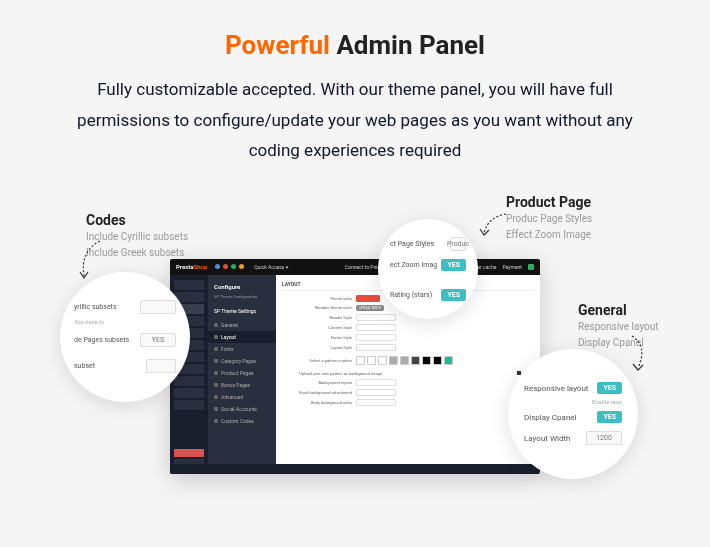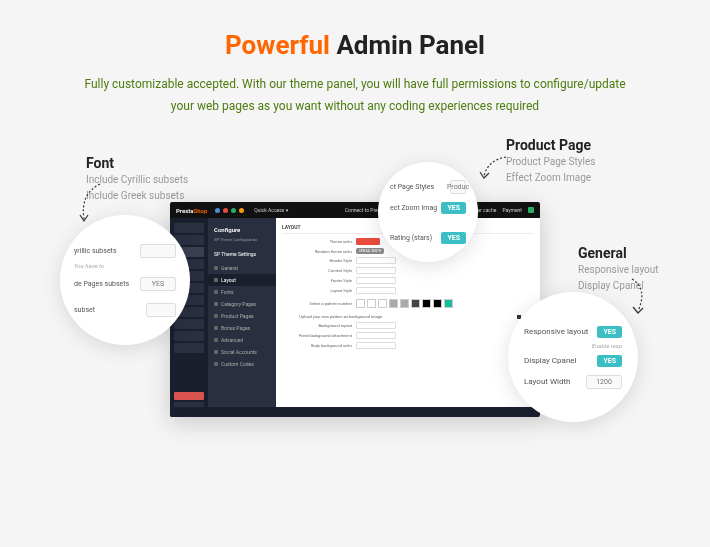--- a/index.html
+++ b/index.html
@@ -1,21 +1,21 @@
 <!DOCTYPE html>
 <html><head>
 <meta charset="utf-8">
 <style>
 * { margin: 0; padding: 0; box-sizing: border-box; }
 body { font-family: -apple-system, BlinkMacSystemFont, "Segoe UI", Roboto, Arial, sans-serif; background: #f5f5f5; width: 710px; height: 547px; overflow: hidden; position: relative; }
 
 .hero { text-align: center; padding: 30px 30px 20px; }
 .hero-title { font-size: 26px; font-weight: 700; color: #222; margin-bottom: 14px; }
 .hero-title .accent { color: #ff6600; }
-.hero-desc { font-size: 12px; color: #4d7c0f; line-height: 1.8; max-width: 560px; margin: 0 auto; }
+.hero-desc { font-size: 17px; color: #0f172a; line-height: 1.8; max-width: 560px; margin: 8px auto; }
 
 .canvas { position: relative; width: 100%; height: 340px; }
 
 
 .admin-shot { position: absolute; left: 170px; top: 65px; width: 370px; height: 215px; background: #fff; box-shadow: 0 6px 24px rgba(0,0,0,0.18); border-radius: 2px; overflow: hidden; }
 .admin-topbar { height: 16px; background: #111; display: flex; align-items: center; padding: 0 6px; gap: 4px; }
 .brand { color: #fff; font-size: 6px; font-weight: 600; }
 .brand .o { color: #ff6600; }
 .topbar-icons { display: flex; gap: 3px; margin-left: 4px; }
 .topbar-icons span { width: 5px; height: 5px; border-radius: 50%; }
@@ -83,28 +83,28 @@
 <div class="hero">
   <h1 class="hero-title">
     <span class="accent">Powerful</span><span> Admin Panel</span>
   </h1>
   <p class="hero-desc">Fully customizable accepted. With our theme panel, you will have full permissions to configure/update your web pages as you want without any coding experiences required</p>
 </div>
 
 <div class="canvas">
 
   <div class="ext-label lbl-font">
-    <div class="ext-title">Font</div>
+    <div class="ext-title">Codes</div>
     <div class="ext-sub">Include Cyrillic subsets</div>
     <div class="ext-sub">Include Greek subsets</div>
   </div>
 
   <div class="ext-label lbl-product">
     <div class="ext-title">Product Page</div>
-    <div class="ext-sub">Product Page Styles</div>
+    <div class="ext-sub">Produc Page Styles</div>
     <div class="ext-sub">Effect Zoom Image</div>
   </div>
 
   <div class="ext-label lbl-general">
     <div class="ext-title">General</div>
     <div class="ext-sub">Responsive layout</div>
     <div class="ext-sub">Display Cpanel</div>
   </div>
 
   <svg class="arrow" style="left:70px;top:42px" width="40" height="50">

